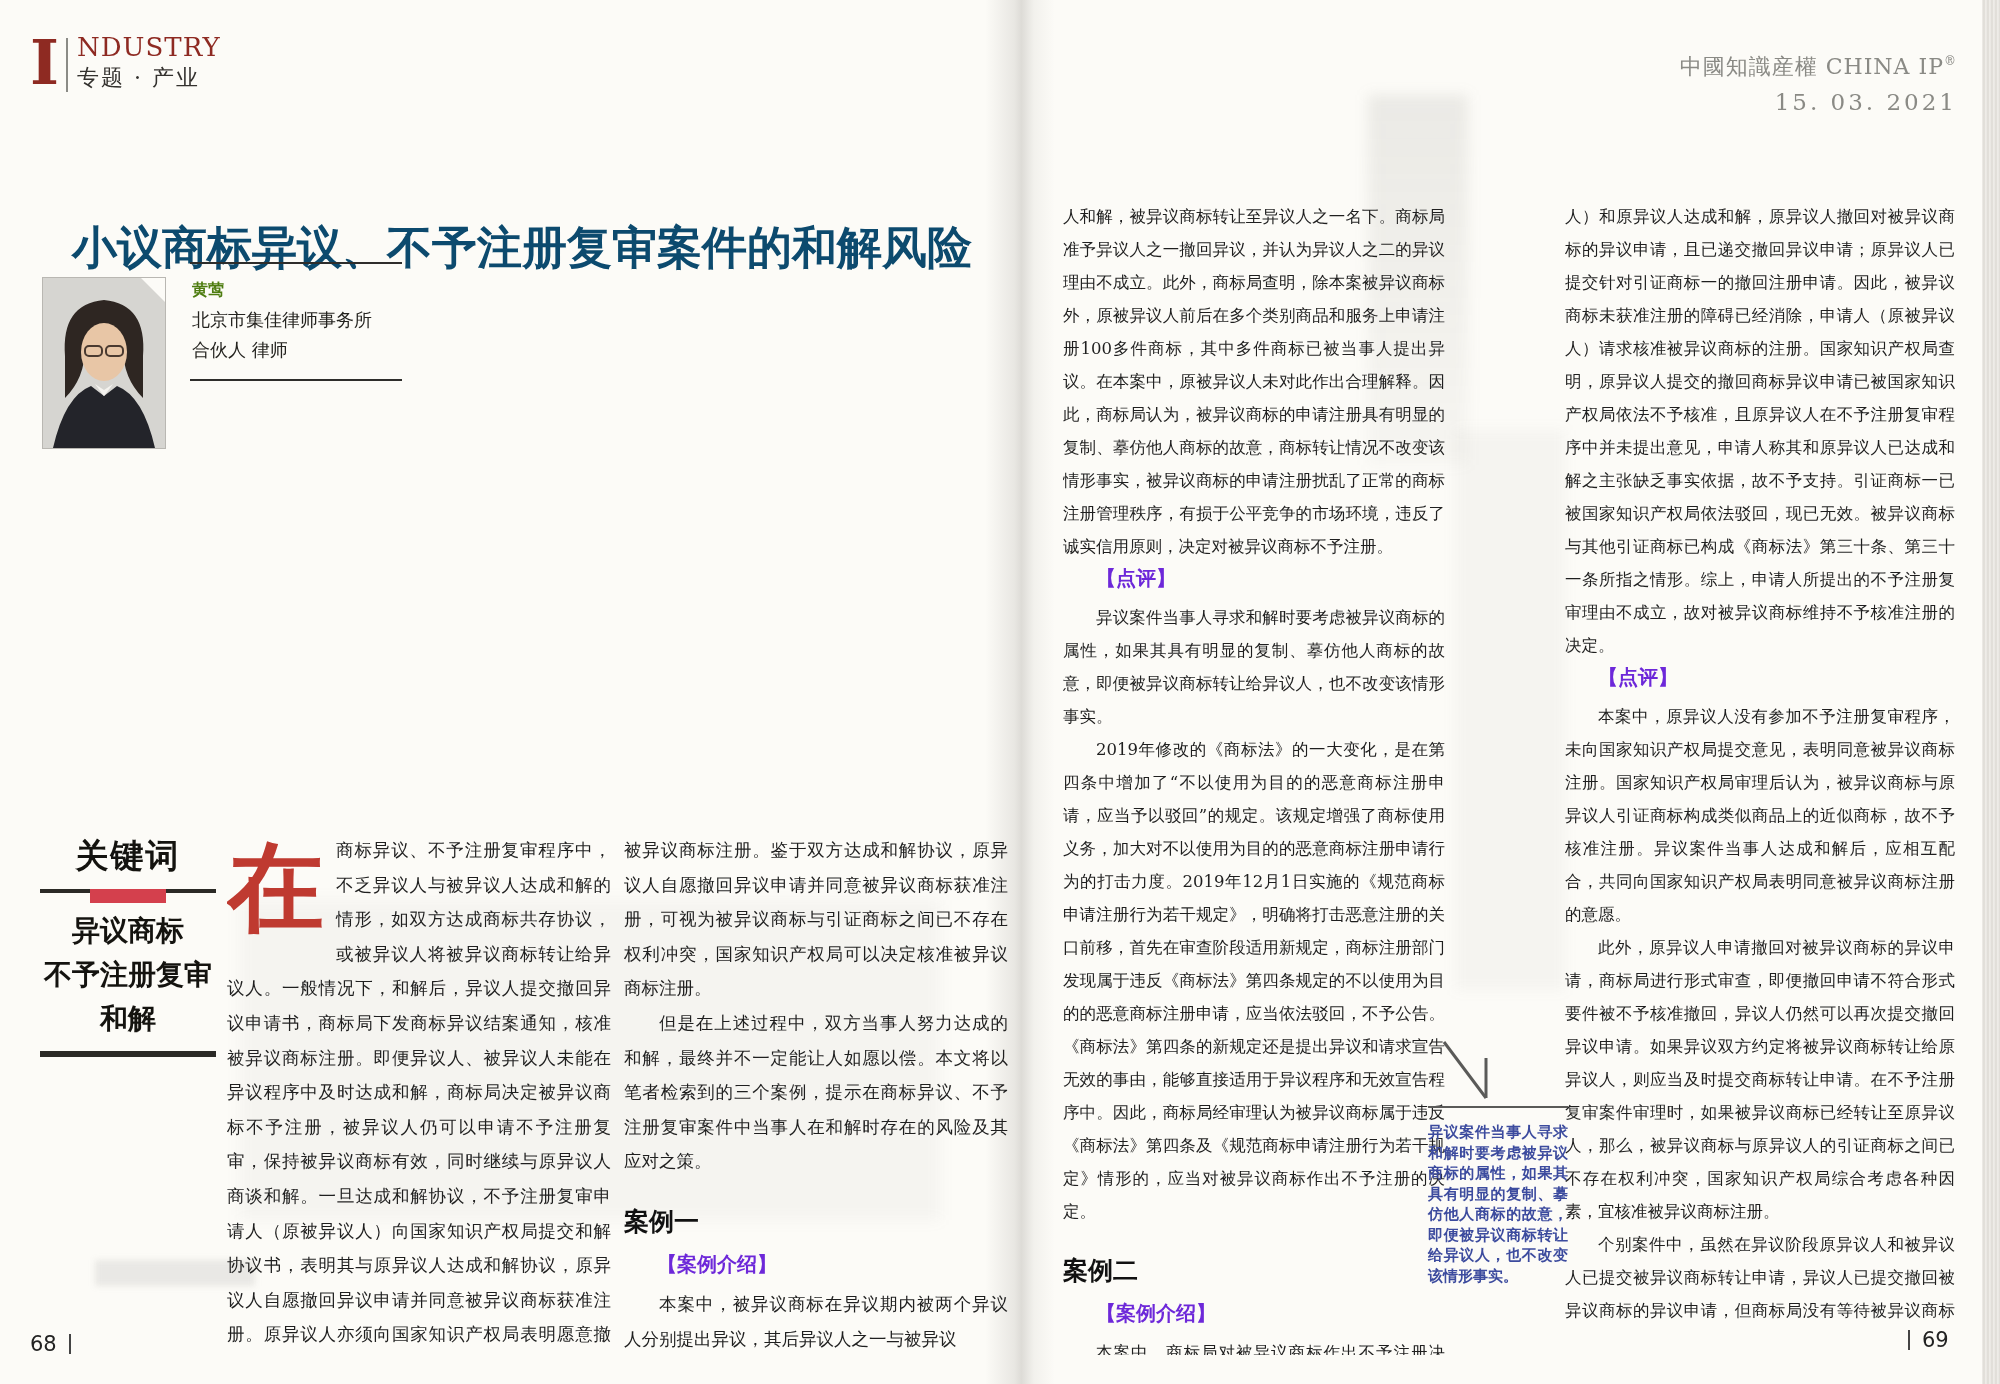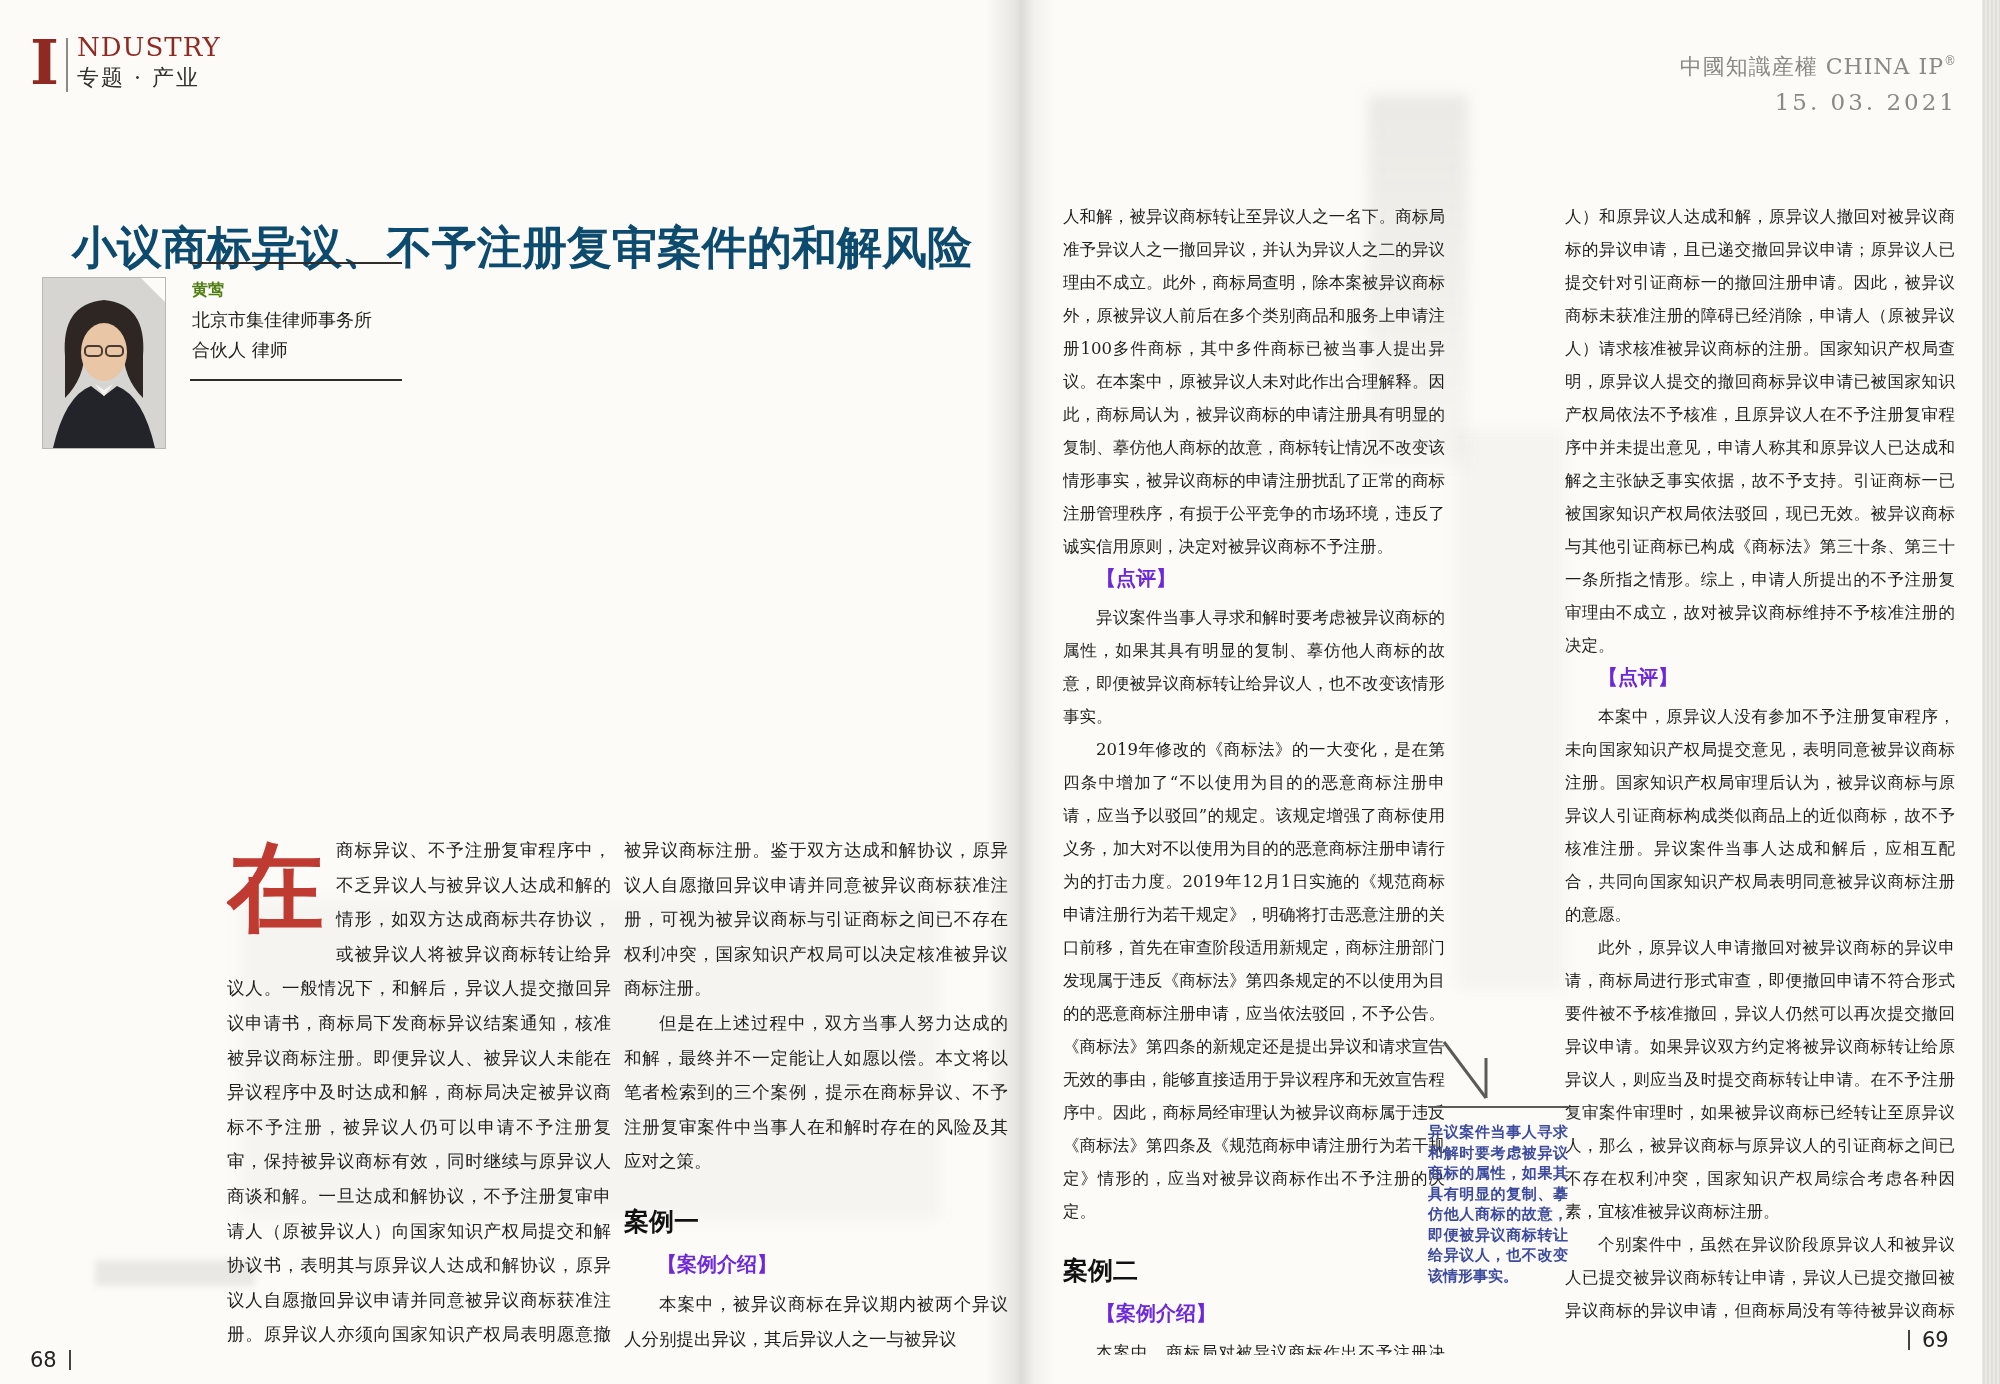--- a/index.html
+++ b/index.html
@@ -57,21 +57,21 @@
   .journal-reg{font-size:12px;vertical-align:9px;}
   .journal-date{font-size:23px;letter-spacing:3px;margin-top:7px;}
   
   .pullquote{left:1428px;top:1038px;width:140px;}
   .pq-arrow{margin-left:12px;display:block;}
   .pq-rule{height:2px;background:#5a5a58;margin-top:2px;width:140px;}
   .pq-text{margin-top:14px;font-family:"DejaVu Sans","Liberation Sans",sans-serif;
     font-size:15px;line-height:20.5px;font-weight:bold;color:#3c4b9e;text-align:justify;}
   
   .pagenum{font-family:"DejaVu Sans","Liberation Sans",sans-serif;font-size:21px;color:#222;}
-  .pn-left{left:30px;top:1332px;display:flex;align-items:center;margin-top:16px;}
+  .pn-left{left:30px;top:1332px;display:flex;align-items:center;}
   .pn-right{left:1908px;top:1328px;display:flex;align-items:center;}
   .pn-bar{width:2px;height:20px;background:#444;}
   .pn-left .pn-bar{margin-left:12px;}
   .pn-right .pn-bar{margin-right:12px;}
   
   .spine{left:985px;top:0;width:70px;height:1384px;
     background:linear-gradient(90deg,rgba(60,55,45,0) 0%,rgba(60,55,45,0.10) 42%,rgba(60,55,45,0.16) 52%,rgba(60,55,45,0.05) 70%,rgba(60,55,45,0) 100%);}
   .edge-right{left:1982px;top:0;width:18px;height:1384px;
     background:repeating-linear-gradient(90deg,#f0eeea 0px,#dcd9d3 2px,#f4f2ee 4px);}
   .ghost{filter:blur(7px);pointer-events:none;}
@@ -117,20 +117,31 @@
   </div>
 
   <div class="abs author-info">
     <div class="a-rule"></div>
     <div class="a-name">黄莺</div>
     <div class="a-line">北京市集佳律师事务所</div>
     <div class="a-line">合伙人 律师</div>
     <div class="a-rule a-rule-b"></div>
   </div>
 
+  <aside class="abs keywords">
+    <div class="kw-title">关键词</div>
+    <div class="kw-rule">
+      <span class="kw-rule-line"></span>
+      <span class="kw-rule-red"></span>
+    </div>
+    <div class="kw-item">异议商标</div>
+    <div class="kw-item">不予注册复审</div>
+    <div class="kw-item">和解</div>
+    <div class="kw-rule-bottom"></div>
+  </aside>
 
   <div class="abs col colL colL1">
     <p><span class="dropcap">在</span><span>商标异议、不予注册复审程序中，不乏异议人与被异议人达成和解的情形，如双方达成商标共存协议，或被异议人将被异议商标转让给异议人。一般情况下，和解后，异议人提交撤回异议申请书，商标局下发商标异议结案通知，核准被异议商标注册。即便异议人、被异议人未能在异议程序中及时达成和解，商标局决定被异议商标不予注册，被异议人仍可以申请不予注册复审，保持被异议商标有效，同时继续与原异议人商谈和解。一旦达成和解协议，不予注册复审申请人（原被异议人）向国家知识产权局提交和解协议书，表明其与原异议人达成和解协议，原异议人自愿撤回异议申请并同意被异议商标获准注册。原异议人亦须向国家知识产权局表明愿意撤回异议申请，请求准予</span></p>
   </div>
 
   <div class="abs col colL colL2">
     <p>被异议商标注册。鉴于双方达成和解协议，原异议人自愿撤回异议申请并同意被异议商标获准注册，可视为被异议商标与引证商标之间已不存在权利冲突，国家知识产权局可以决定核准被异议商标注册。</p>
     <p class="indent">但是在上述过程中，双方当事人努力达成的和解，最终并不一定能让人如愿以偿。本文将以笔者检索到的三个案例，提示在商标异议、不予注册复审案件中当事人在和解时存在的风险及其应对之策。</p>
     <h2 class="case">案例一</h2>
     <h3 class="bracket">【案例介绍】</h3>

